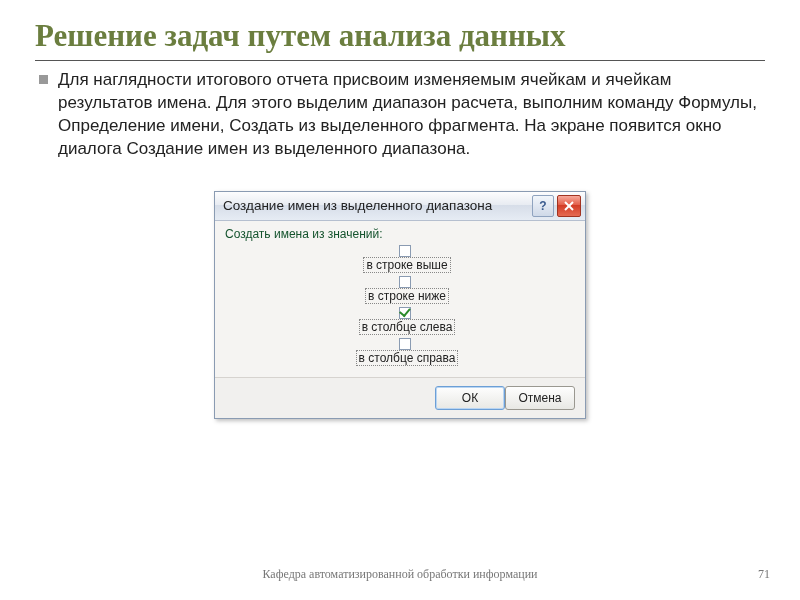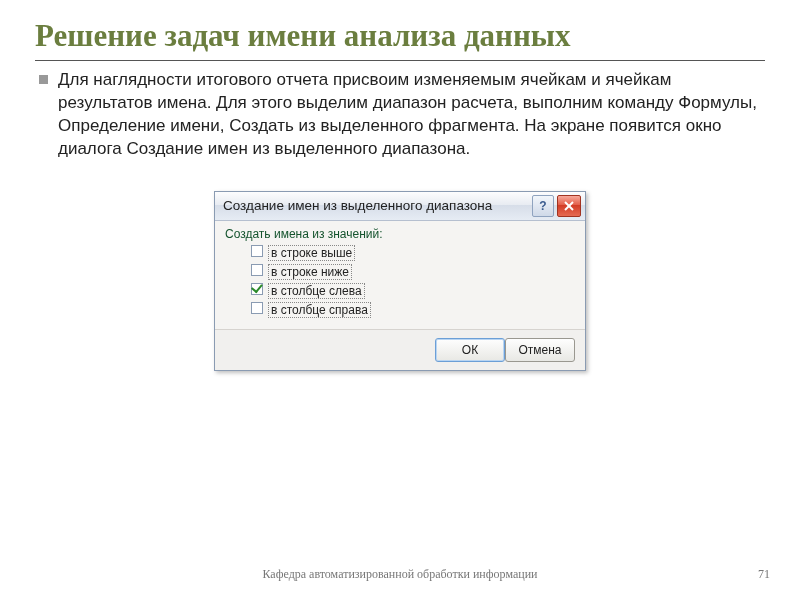--- a/index.html
+++ b/index.html
@@ -99,23 +99,25 @@
   .dlg-group-label {
     color: #14532d;
     font-size: 12px;
     margin-bottom: 4px;
   }
   .dlg-options {
     margin-left: 14px;
   }
   .dlg-option {
     display: flex;
-    margin: 3px 12px;
-    font-size: 12px;
-    color: #222;
+    align-items: center;
+    margin: 3px 0;
+    font-size: 12px;
+    color: #222;
+    flex-direction: column;
   }
   .chk {
     width: 12px;
     height: 12px;
     border: 1px solid #8a9bb2;
     background: #fff;
     margin-right: 5px;
     display: flex;
     align-items: center;
     justify-content: center;
@@ -173,21 +175,21 @@
     right: 30px;
     font-family: "Times New Roman", serif;
     font-size: 12px;
     color: #777;
   }
 </style>
 </head>
 <body>
 
 <div class="slide">
-  <h1 class="title">Решение задач имени анализа данных</h1>
+  <h1 class="title">Решение задач путем анализа данных</h1>
 
   <div class="body-row">
     <div class="bullet"></div>
     <div class="body-text">Для наглядности итогового отчета присвоим изменяемым ячейкам и ячейкам результатов имена. Для этого выделим диапазон расчета, выполним команду Формулы, Определение имени, Создать из выделенного фрагмента.   На экране появится окно диалога Создание имен из выделенного диапазона.</div>
   </div>
 
   <div class="dialog">
     <div class="dlg-titlebar">
       <span class="dlg-title-text">Создание имен из выделенного диапазона</span>
       <div class="dlg-help">

